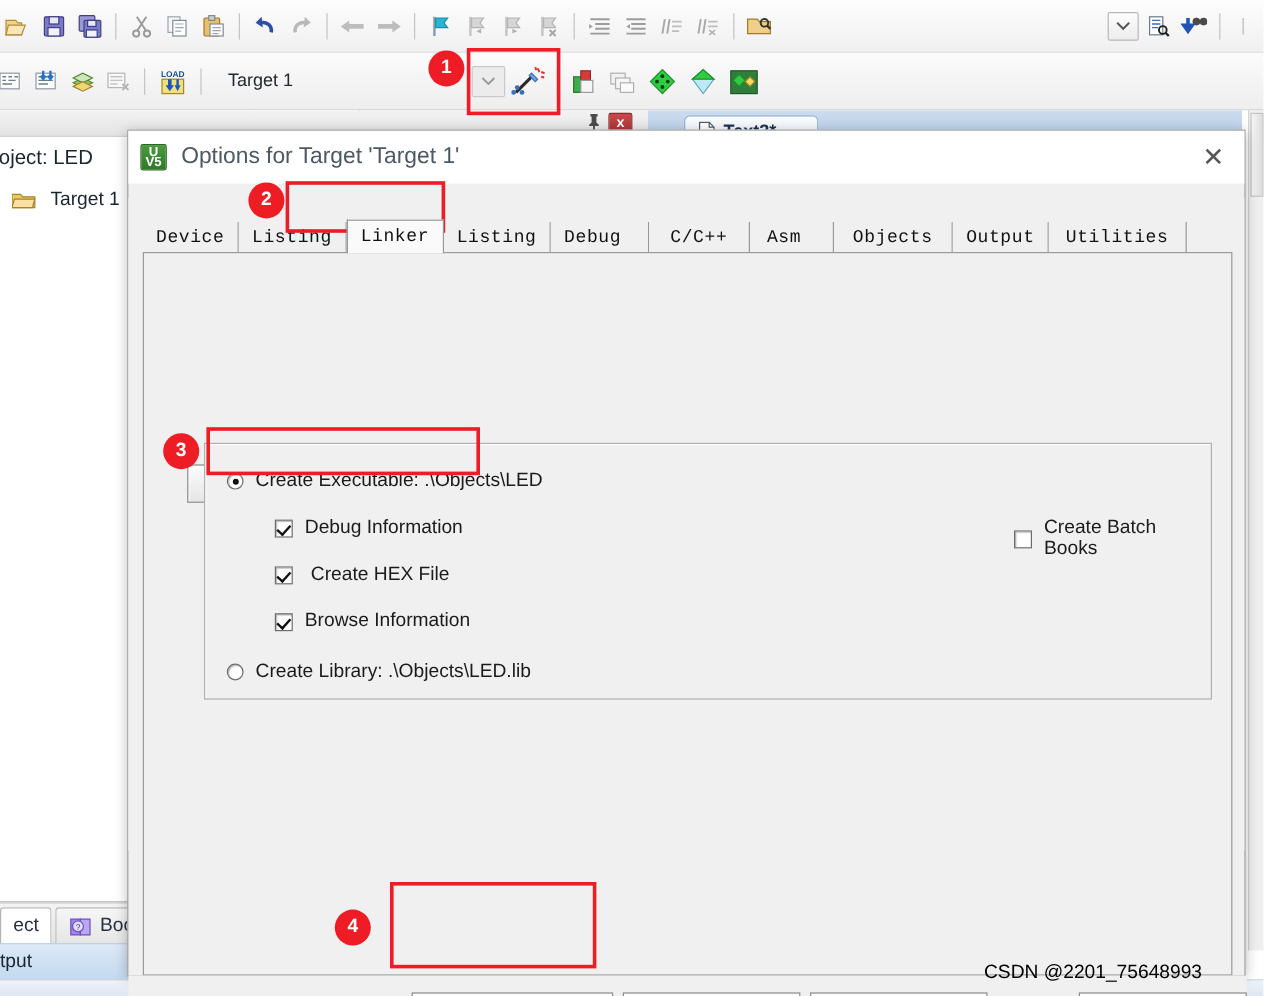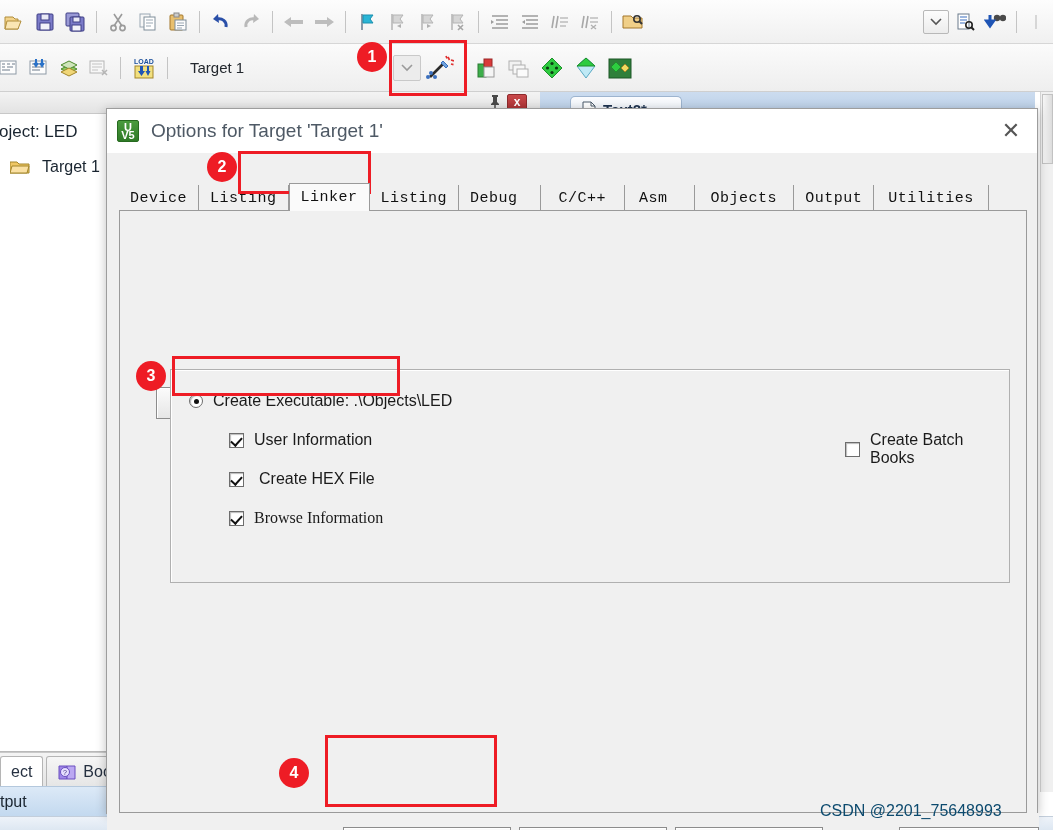--- a/index.html
+++ b/index.html
@@ -241,21 +241,21 @@
   }
   .anno-badge {
     position: absolute; width: 30px; height: 30px; border-radius: 50%;
     background: #ee1c25; color: #fff;
     font-size: 16px; font-weight: bold;
     display: flex; align-items: center; justify-content: center;
     font-family: "Liberation Sans", sans-serif;
   }
   .watermark {
     position: absolute; left: 820px; top: 802px;
-    font-size: 16px; color: #0c4a6e;
+    font-size: 16px; color: #000000;
     font-family: "Liberation Sans", sans-serif;
   }
 </style>
 </head>
 <body>
 
 <div id="root">
 
   <div class="ide-toolbar-1">
     <div class="tb-row" style="left:0px;">
@@ -658,33 +658,37 @@
 
         <div class="groupbox">
 
           <div class="opt-row" style="left:18px; top:22px;">
             <span class="radio checked"></span>
             <span>Create Executable:  .\Objects\LED</span>
           </div>
 
           <div class="opt-row" style="left:58px; top:61px;">
             <span class="cbx checked"></span>
-            <span>User Information</span>
+            <span>Debug Information</span>
           </div>
 
           <div class="opt-row" style="left:58px; top:100px;gap:15px;">
             <span class="cbx checked"></span>
             <span>Create HEX File</span>
           </div>
 
-          <div class="opt-row" style="left:58px; top:139px;font-family:Liberation Serif, serif;">
+          <div class="opt-row" style="left:58px; top:139px;">
             <span class="cbx checked"></span>
             <span>Browse Information</span>
           </div>
 
+          <div class="opt-row" style="left:18px; top:181px;">
+            <span class="radio"></span>
+            <span>Create Library:  .\Objects\LED.lib</span>
+          </div>
 
           <div class="opt-row" style="left:674px; top:61px;">
             <span class="cbx"></span>
             <span>Create Batch Books</span>
           </div>
         </div>
       </div>
 
       <div class="dlg-footer">
         <div class="btn btn-mono f-btn" style="left:236px; width:168px;">

